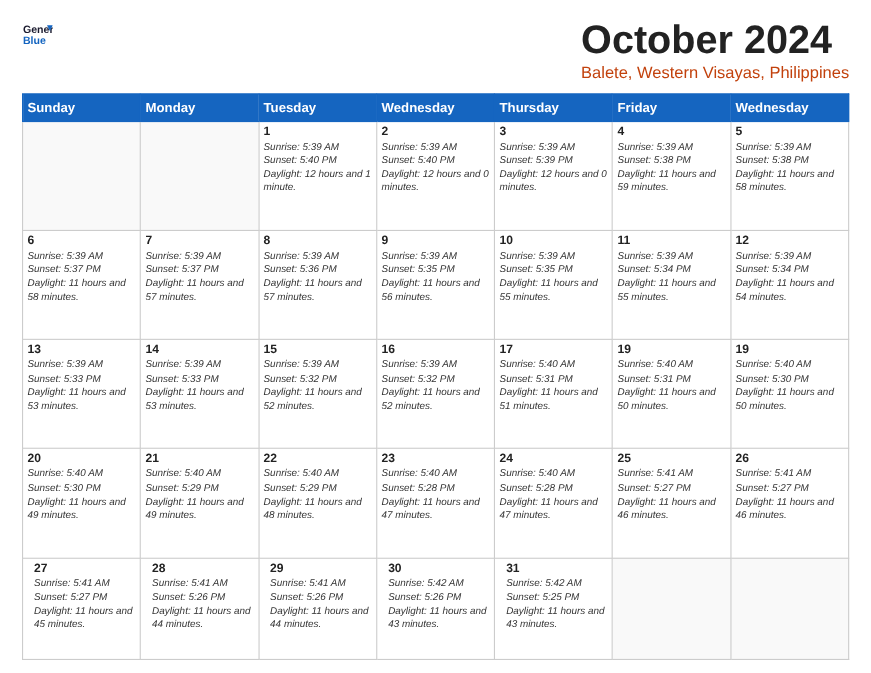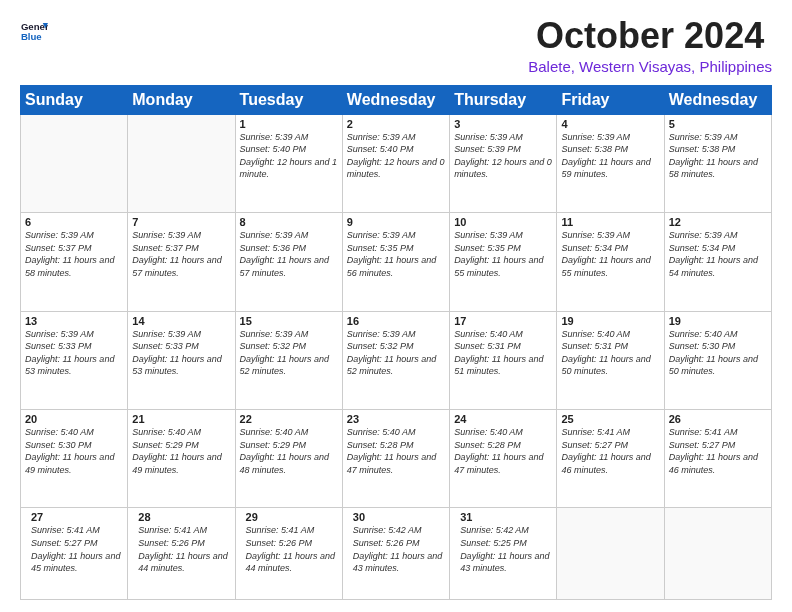--- a/index.html
+++ b/index.html
@@ -26,44 +26,44 @@
     .logo {
       display: flex;
       align-items: center;
       gap: 4px;
     }
     .logo-icon {
       width: 28px;
       height: 28px;
     }
     .title-block {
-      text-align: center;
+      text-align: left;
     }
     .month-title {
       font-size: 36px;
       font-weight: bold;
       color: #222;
       line-height: 1.1;
     }
     .location {
       font-size: 15px;
-      color: #6d28d9;
+      color: #c2410c;
       margin-top: 2px;
     }
     .calendar {
       flex: 1;
       border: 1px solid #ccc;
       border-collapse: collapse;
       width: 100%;
       table-layout: fixed;
     }
     .calendar th {
       background: #1565c0;
       color: #fff;
-      font-size: 16px;
+      font-size: 12px;
       font-weight: bold;
       padding: 5px 4px;
       border: 1px solid #1565c0;
       text-align: left;
     }
     .calendar td {
       border: 1px solid #ccc;
       vertical-align: top;
       padding: 3px 4px;
       font-size: 9.5px;

